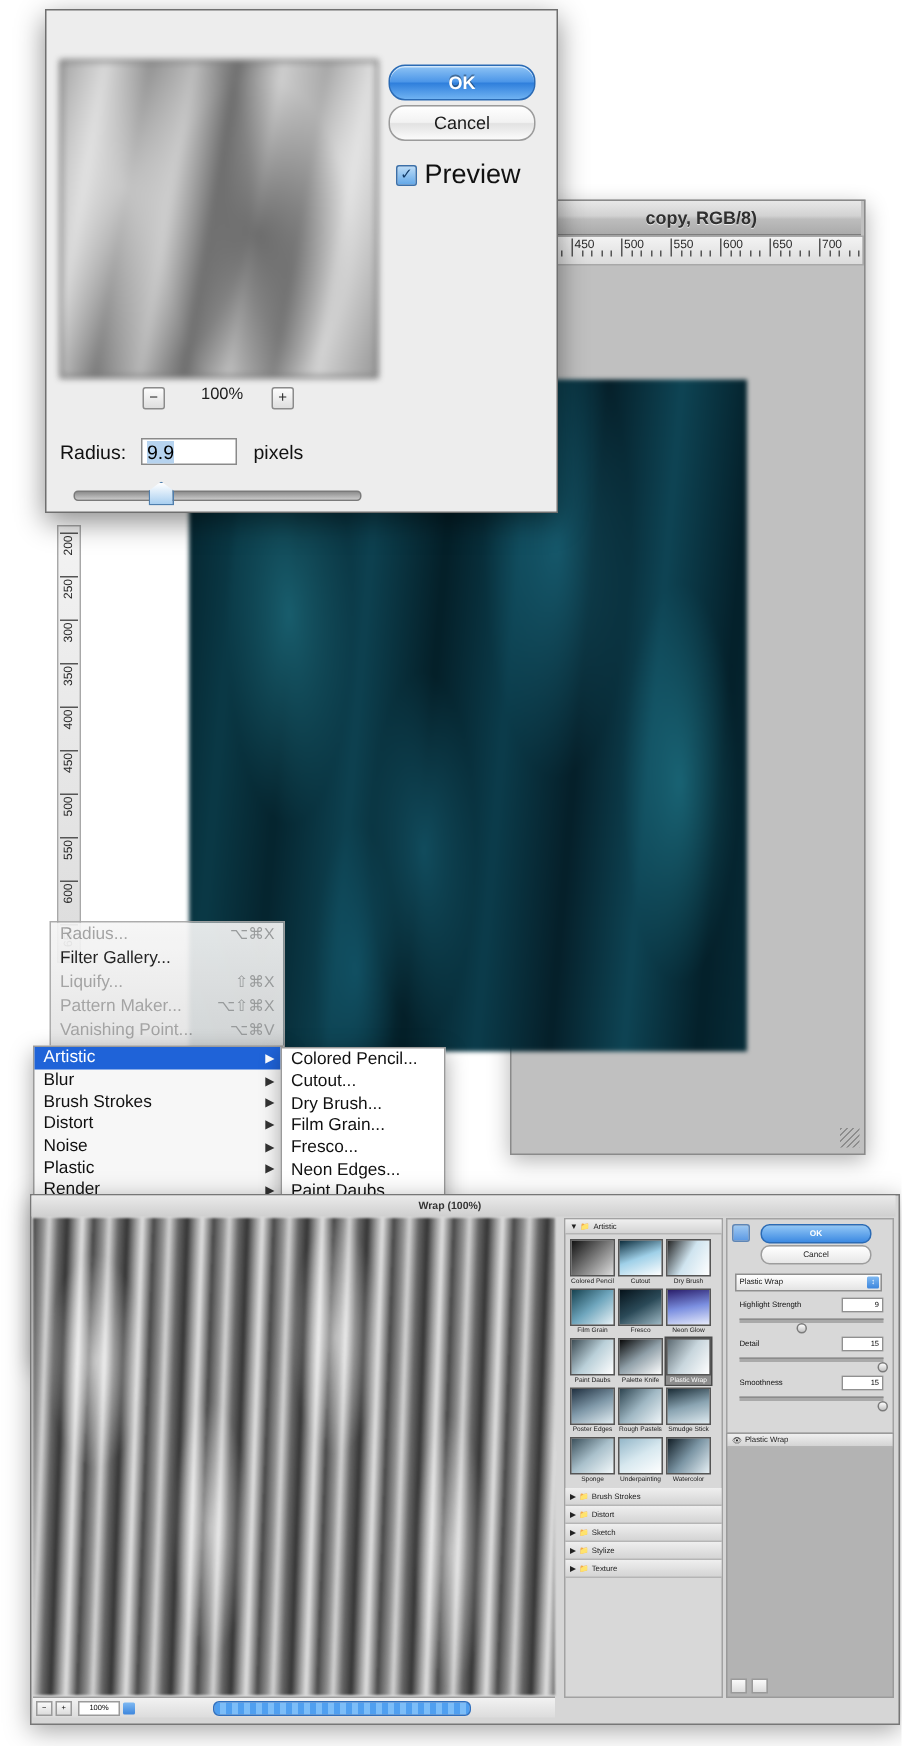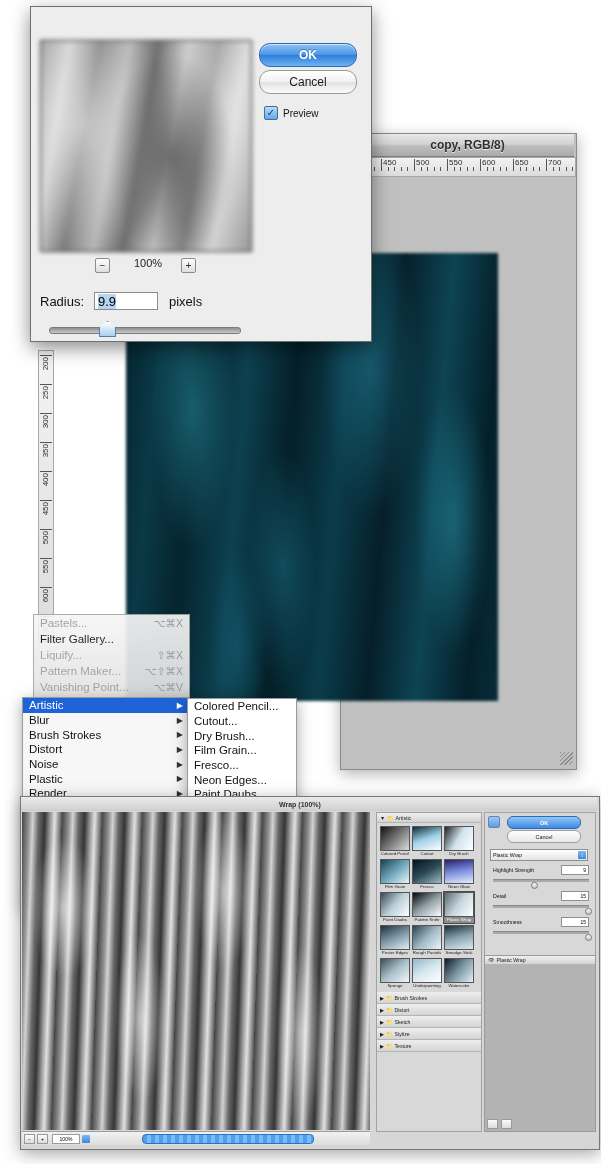--- a/index.html
+++ b/index.html
@@ -263,28 +263,28 @@
   <div class="abs slider-thumb" id="gb-thumb" style="top: 314px; left: 68px;"></div>
 
   <div class="abs okbtn" style="left:228px;top:36px;">
     <span>OK</span>
   </div>
   <div class="abs cancelbtn" style="left:228px;top:63px;">
     <span>Cancel</span>
   </div>
   <div class="abs" style="left:233px;top:99px;display:flex;align-items:center;gap:5px;">
     <div class="ckbox">✓</div>
-    <span style="font-size:10px;color:#111;text-align:right;">Preview</span>
+    <span style="font-size:18px;color:#111;text-align:right;">Preview</span>
   </div>
 </div>
 
 <div class="abs" id="fmenu-top">
   <div id="fmenu-top-items">
       <div class="mi dis" style="height: 16px;">
-        <span>Pastels...</span>
+        <span>Radius...</span>
         <span class="sc">⌥⌘X</span>
       </div>
       <div class="mi" style="height: 16px;">
         <span>Filter Gallery...</span>
       </div>
       <div class="mi dis" style="height: 16px;">
         <span>Liquify...</span>
         <span class="sc">⇧⌘X</span>
       </div>
       <div class="mi dis" style="height: 16px;">

